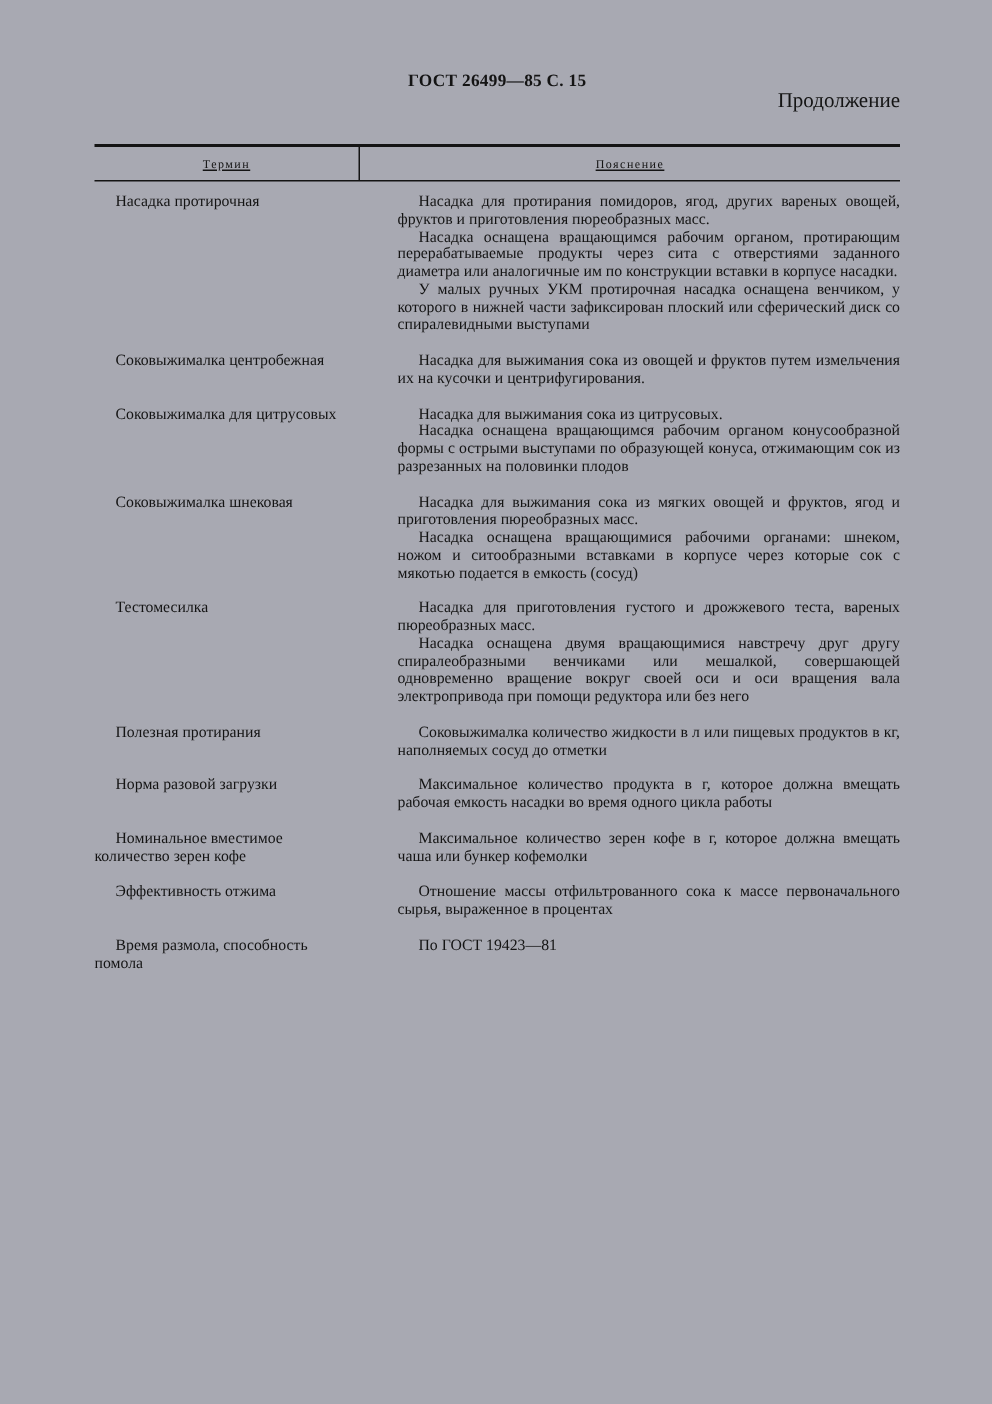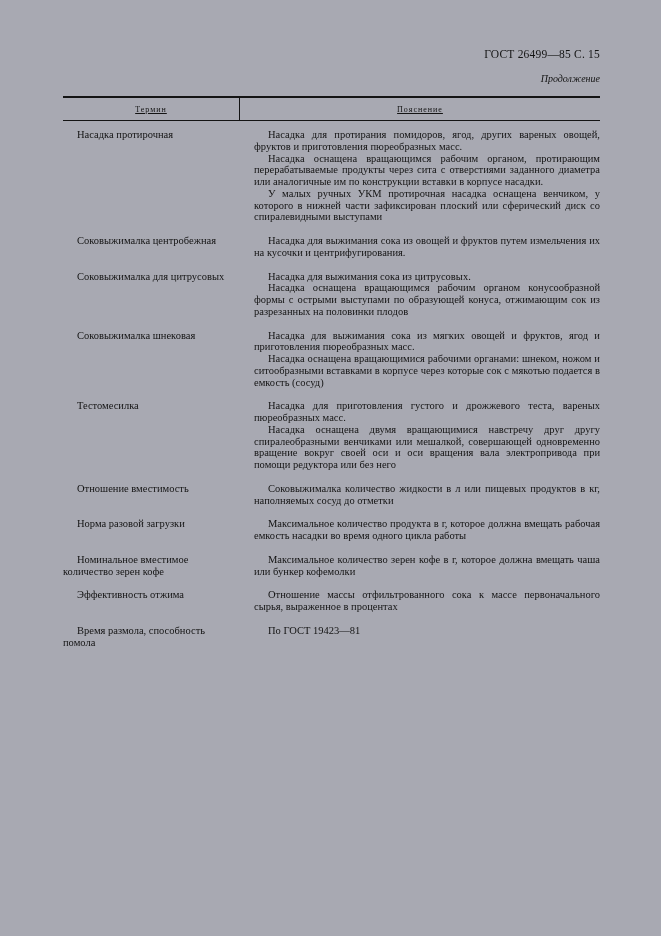--- a/index.html
+++ b/index.html
@@ -18,28 +18,28 @@
     position:relative;
     width:661px;height:936px;
     overflow:hidden;
   }
   .doc-header{
     position:absolute;
     top:48px;left:63px;width:537px;
     text-align:right;
   }
   .gost-number{
-    font-weight:normal;
+    font-weight:bold;
     font-size:11.5px;
     letter-spacing:0.2px;
+    text-align:center;
   }
   .continuation{
-    font-style:italic;
-    font-size:10px;
-    margin-top:13px;
+    font-size:14px;
+    margin-top:0;
   }
   .gost-table{
     position:absolute;
     top:96px;left:63px;width:537px;
   }
   .table-head{
     display:flex;
     border-top:2px solid var(--ink);
     border-bottom:1px solid var(--ink);
     text-decoration:underline;
@@ -51,20 +51,21 @@
     padding:7px 4px 6px 4px;
     box-sizing:border-box;
   }
   .term-col{width:177px;flex:none;}
   .expl-col{flex:1;min-width:0;}
   .table-head .term-col{border-right:1px solid var(--ink);}
   .table-body{padding-top:8px;}
   .trow{
     display:flex;
     margin-bottom:12px;
+    gap:11px;
   }
   .trow .term-col{
     padding-right:10px;
     box-sizing:border-box;
   }
   .trow .expl-col{
     padding-left:14px;
     box-sizing:border-box;
   }
   .tcell p{
@@ -132,21 +133,21 @@
           <div class="tcell term-col">
             <p>Тестомесилка</p>
           </div>
           <div class="tcell expl-col">
             <p>Насадка для приготовления густого и дрожжевого теста, вареных пюреобразных масс.</p>
             <p>Насадка оснащена двумя вращающимися навстречу друг другу спиралеобразными венчиками или мешалкой, совершающей одновременно вращение вокруг своей оси и оси вращения вала электропривода при помощи редуктора или без него</p>
           </div>
         </div>
         <div class="trow">
           <div class="tcell term-col">
-            <p>Отношение вместимость</p>
+            <p>Полезная протирания</p>
           </div>
           <div class="tcell expl-col">
             <p>Соковыжималка количество жидкости в л или пищевых продуктов в кг, наполняемых сосуд до отметки</p>
           </div>
         </div>
         <div class="trow">
           <div class="tcell term-col">
             <p>Норма разовой загрузки</p>
           </div>
           <div class="tcell expl-col">

